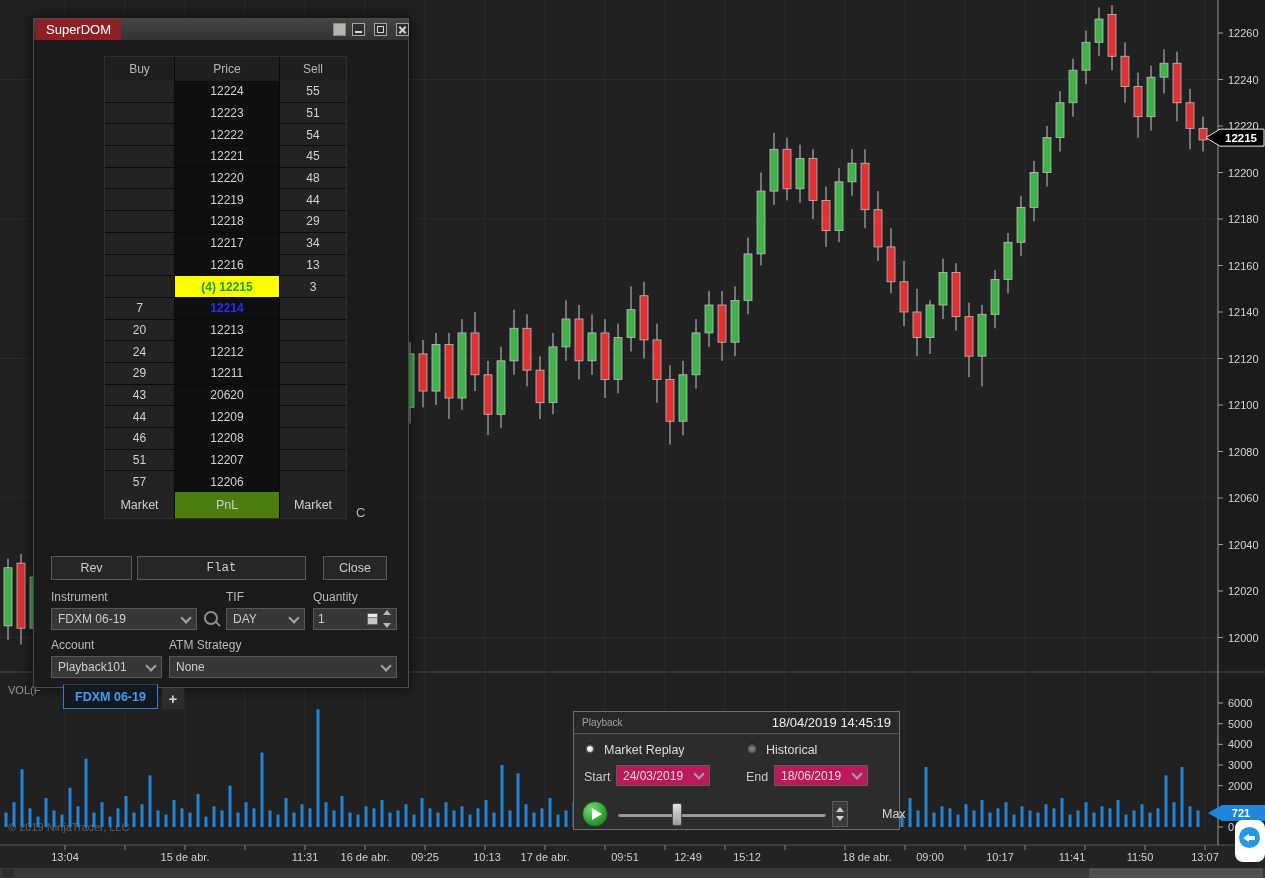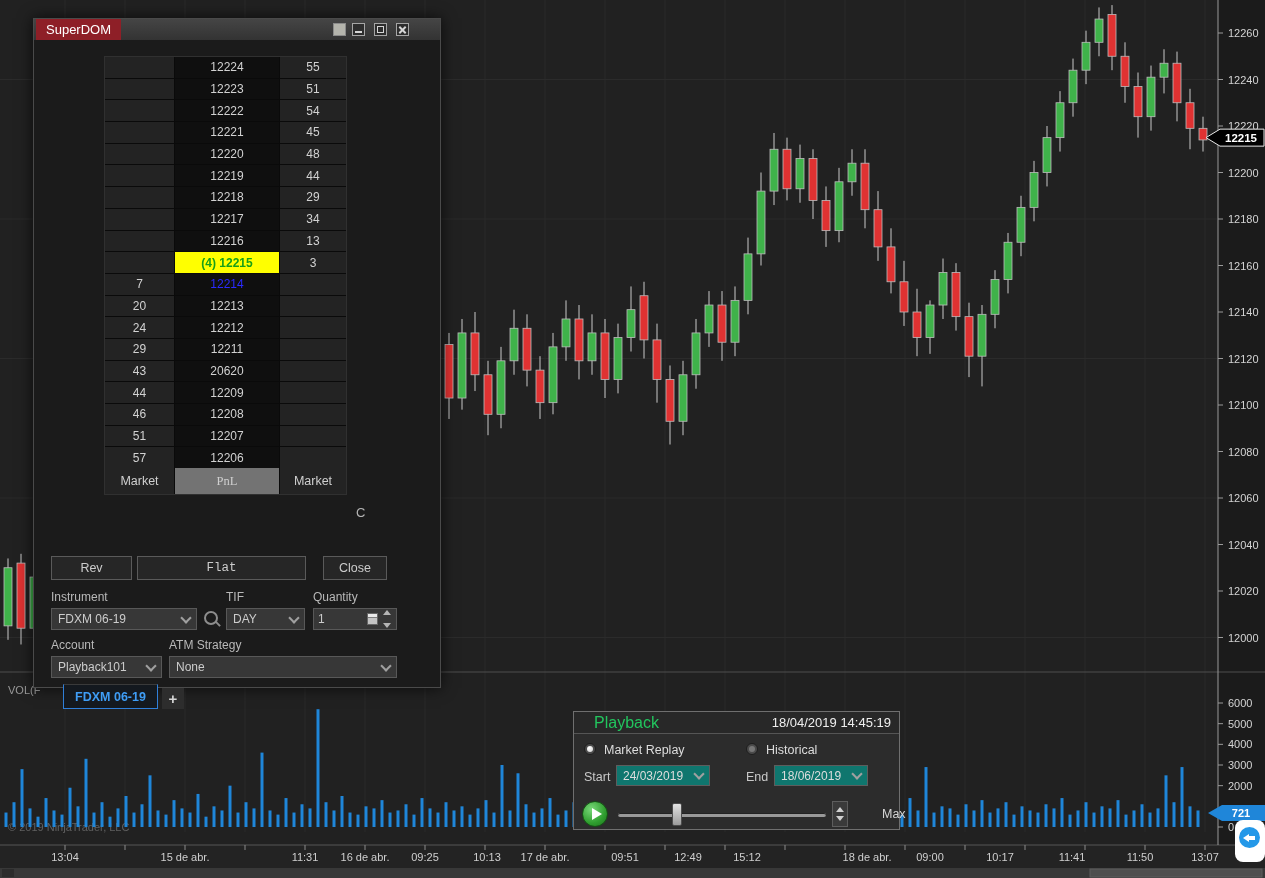--- a/index.html
+++ b/index.html
@@ -4,21 +4,21 @@
 <style>
   html,body{margin:0;padding:0;}
   body{
     width:1265px;height:878px;position:relative;overflow:hidden;
     background:#202020;font-family:"Liberation Sans", sans-serif;
     -webkit-font-smoothing:antialiased;
   }
   #chart-svg{position:absolute;left:0;top:0;}
   
   #superdom{
-    position:absolute;left:33px;top:18px;width:408px;height:670px;
+    position:absolute;left:33px;top:18px;width:376px;height:670px;
     background:#1b1b1b;border:1px solid #4a4a4a;box-sizing:border-box;
     box-shadow:0 0 14px rgba(0,0,0,.7);
   }
   #sd-titlebar{position:absolute;left:0;top:0;width:100%;height:21px;background:linear-gradient(#454545,#333);}
   #sd-titletab{
     position:absolute;left:2px;top:0;height:21px;line-height:21px;padding:0 10px;
     background:#8e1f27;color:#fff;font-size:13px;
   }
   .winbtn{position:absolute;top:4px;width:13px;height:13px;background:#2d2d2d;border:1px solid #a6a6a6;box-sizing:border-box;}
   #sd-swatch{position:absolute;top:4px;left:299px;width:13px;height:13px;background:#b4b4ac;border:1px solid #8a8a8a;box-sizing:border-box;}
@@ -28,23 +28,23 @@
   #sd-close i{position:absolute;left:1px;top:5px;width:9px;height:2px;background:#d5d5d5;}
   #sd-close .x1{transform:rotate(45deg);}  #sd-close .x2{transform:rotate(-45deg);}
   
   #ladder{position:absolute;left:70px;top:37px;width:241px;background:#0a0a0a;border:1px solid #303030;}
   .lgrid{display:grid;grid-template-columns:69px 104px 66px;gap:1px;background:#0a0a0a;}
   .lcell{display:flex;align-items:center;justify-content:center;font-size:12px;color:#d2d2d2;background:#232323;}
   .lhead .lcell{height:24px;background:#1f1f1f;color:#b5b5b5;}
   #ladder-rows .lcell{height:20.7px;}
   .cell-price{background:#0f0f0f;}
   .cell-spread{background:#ffff00 !important;color:#17a017 !important;font-weight:bold;}
-  .cell-bidcur{color:#2b2bff !important;font-weight:normal;}
+  .cell-bidcur{color:#2b2bff !important;font-weight:bold;}
   .lfoot .lcell{height:26px;font-size:12.5px;color:#cfcfcf;}
-  .lfoot .cell-price{background:#737373;font-family:Liberation Serif, serif;}
+  .lfoot .cell-price{background:#4d7c0f;}
   #sd-c{position:absolute;left:322px;top:486px;font-size:13px;color:#b5b5b5;}
   
   .sd-btn{
     position:absolute;height:24px;background:#262626;border:1px solid #5a5a5a;box-sizing:border-box;
     color:#cccccc;font-size:12.5px;display:flex;align-items:center;justify-content:center;
   }
   #btn-rev{left:17px;top:537px;width:81px;}
   #btn-flat{left:103px;top:537px;width:169px;font-family:Liberation Mono, monospace;}
   #btn-close{left:289px;top:537px;width:64px;}
   .sd-label{position:absolute;font-size:12px;color:#b9b9b9;}
@@ -67,28 +67,28 @@
     border:1px solid #2f7fd9;border-top-color:#3a3a3a;box-sizing:border-box;
     color:#3f9df5;font-weight:bold;font-size:12.5px;display:flex;align-items:center;justify-content:center;
   }
   #tab-add{
     position:absolute;left:162px;top:688px;width:22px;height:21px;background:#2d2d2d;
     color:#d5d5d5;font-weight:bold;font-size:15px;display:flex;align-items:center;justify-content:center;
   }
   
   #playback{position:absolute;left:573px;top:711px;width:327px;height:119px;background:#2c2c2c;border:1px solid #6f6f6f;box-sizing:border-box;}
   #pb-title{position:absolute;left:0;top:0;right:0;height:21px;background:#282828;border-bottom:1px solid #555;display:flex;align-items:center;}
-  #pb-title-text{margin-left:20px;font-size:16px;color:#22c55e;}
+  #pb-title-text{margin-left:8px;font-size:10px;color:#a3a3a3;}
   #pb-stamp{margin-left:auto;margin-right:8px;font-size:13px;color:#efefef;}
   .radio{position:absolute;width:12px;height:12px;border-radius:50%;background:#4a4a4a;border:1px solid #1d1d1d;box-sizing:border-box;}
   .radio i{position:absolute;left:2px;top:2px;width:6px;height:6px;border-radius:50%;}
   #radio-mr i{background:radial-gradient(circle at 35% 30%,#ffffff,#cfcfcf);}
   #radio-hist i{background:#777;}
   .pb-label{position:absolute;font-size:12.5px;color:#dddddd;}
-  .pb-dd{position:absolute;height:21px;background:#0f766e;border:1px solid #5d5d5d;box-sizing:border-box;color:#dddddd;font-size:12px;display:flex;align-items:center;padding:0 6px;}
+  .pb-dd{position:absolute;height:21px;background:#be185d;border:1px solid #5d5d5d;box-sizing:border-box;color:#dddddd;font-size:12px;display:flex;align-items:center;padding:0 6px;}
   #pb-play{
     position:absolute;left:8px;top:89px;width:26px;height:26px;border-radius:50%;
     background:radial-gradient(circle at 35% 30%,#79d979,#2f9e2f 60%,#1d721d);border:1px solid #145214;box-sizing:border-box;
   }
   #pb-play i{position:absolute;left:9px;top:6px;width:0;height:0;border-top:6px solid transparent;border-bottom:6px solid transparent;border-left:10px solid #fff;}
   #pb-track{position:absolute;left:44px;top:101px;width:208px;height:4px;background:#999;border-radius:2px;box-shadow:0 1px 0 #222 inset;}
   #pb-handle{position:absolute;left:98px;top:91px;width:10px;height:23px;background:linear-gradient(#e3e3e3,#9b9b9b);border:1px solid #4d4d4d;border-radius:2px;box-sizing:border-box;}
   #pb-spin{position:absolute;left:258px;top:89px;width:16px;height:26px;background:#3a3a3a;border:1px solid #5d5d5d;box-sizing:border-box;display:flex;flex-direction:column;align-items:center;justify-content:space-evenly;}
   .stri-up{width:0;height:0;border-left:4px solid transparent;border-right:4px solid transparent;border-bottom:5px solid #cfcfcf;}
   .stri-dn{width:0;height:0;border-left:4px solid transparent;border-right:4px solid transparent;border-top:5px solid #cfcfcf;}
@@ -511,20 +511,25 @@
     <span id="sd-max" class="winbtn">
         <i></i>
       </span>
     <span id="sd-close" class="winbtn">
         <i class="x1"></i>
         <i class="x2"></i>
       </span>
   </div>
 
   <div id="ladder">
+    <div class="lgrid lhead">
+      <div class="lcell">Buy</div>
+      <div class="lcell cell-price">Price</div>
+      <div class="lcell">Sell</div>
+    </div>
     <div class="lgrid" id="ladder-rows">
         <div class="lcell"></div>
         <div class="lcell cell-price">12224</div>
         <div class="lcell">55</div>
         <div class="lcell"></div>
         <div class="lcell cell-price">12223</div>
         <div class="lcell">51</div>
         <div class="lcell"></div>
         <div class="lcell cell-price">12222</div>
         <div class="lcell">54</div>

